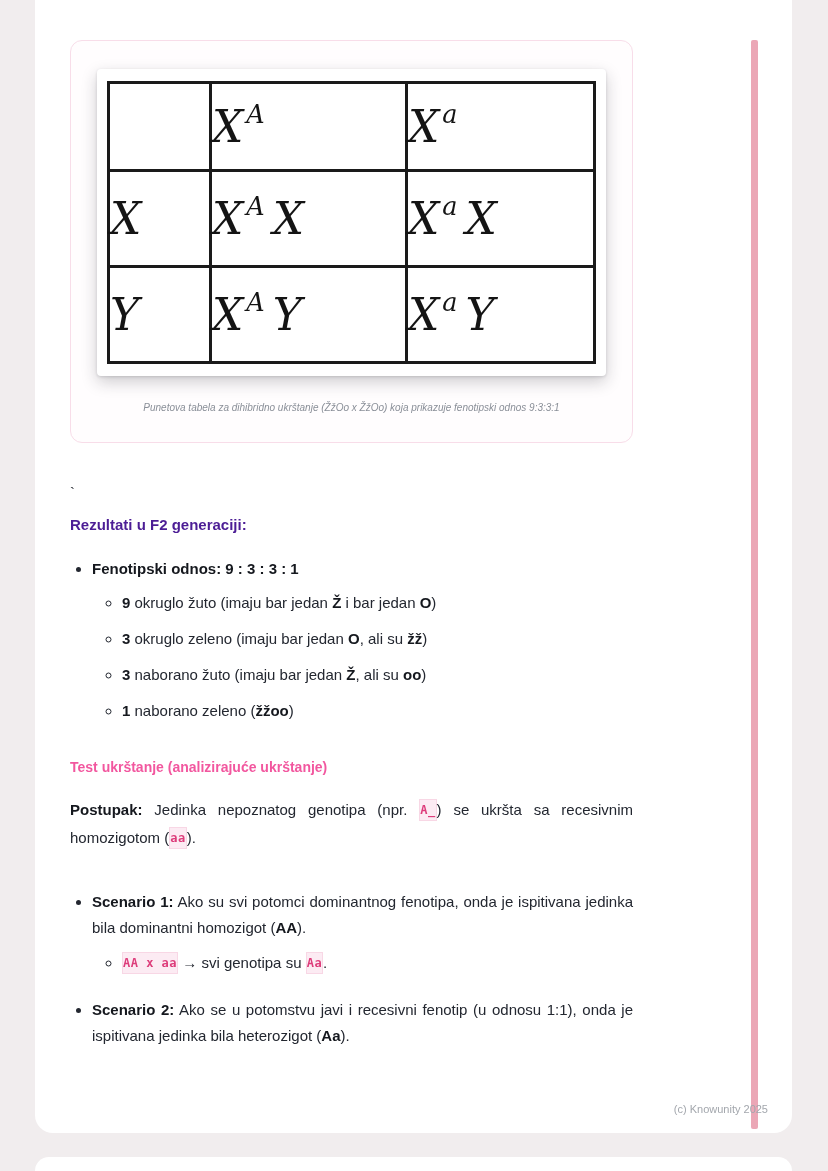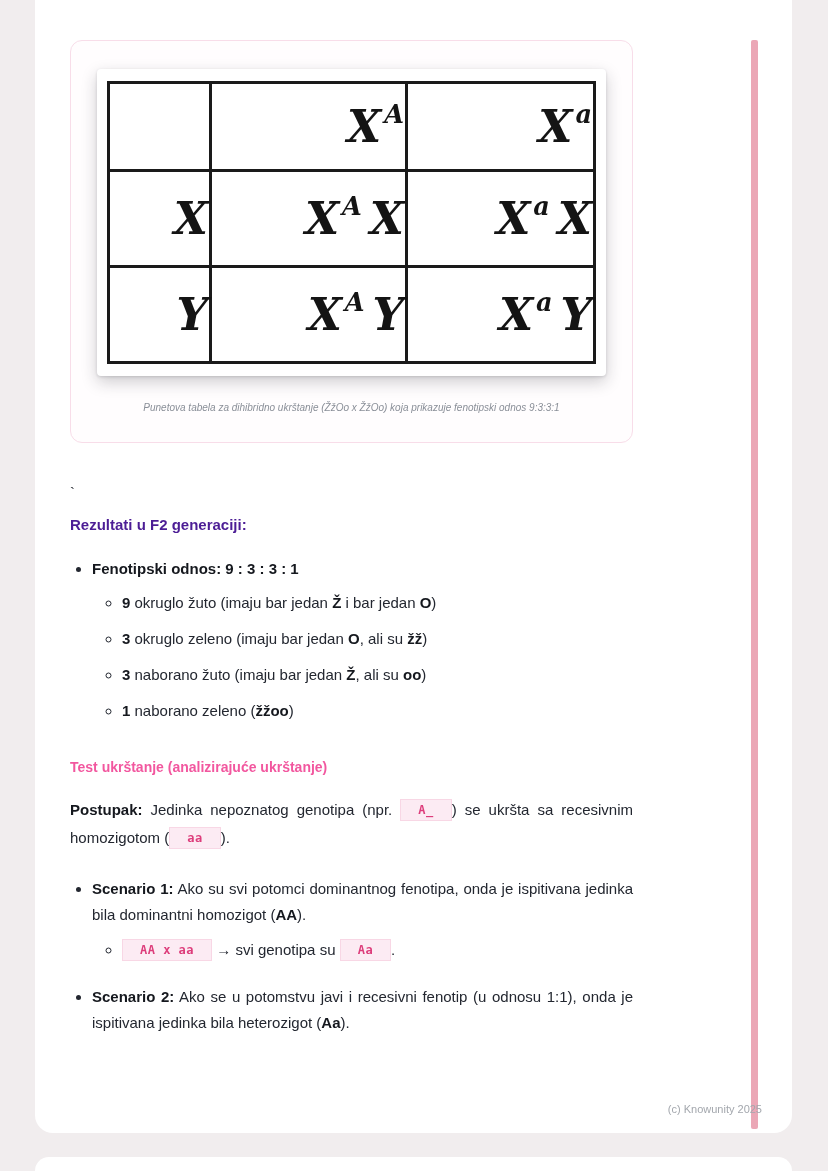--- a/index.html
+++ b/index.html
@@ -39,21 +39,21 @@
     padding:28px 0 26px;
   }
   .table-shot{
     width:fit-content;margin:0 auto;
     background:#ffffff;padding:12px 10px;border-radius:4px;
     box-shadow:0 6px 16px rgba(30,30,40,0.22), 0 1px 3px rgba(30,30,40,0.15);
   }
   table.punnett{border-collapse:collapse;background:#fff;}
   table.punnett td{
     border:3px solid #1a1a1a;
-    text-align:right;vertical-align:middle;font-weight:bold;
+    text-align:left;vertical-align:middle;
   }
   table.punnett tr:first-child td{height:88px;}
   table.punnett tr td{height:96px;}
   td.c-label{width:102px;}
   td.c-wide1{width:196px;}
   td.c-wide2{width:188px;}
   .math{
     font-family:"DejaVu Serif", serif;
     font-style:italic;
     font-size:44px;color:#141414;letter-spacing:1px;
@@ -82,35 +82,35 @@
   ul.l2 > li{margin-bottom:12px;font-size:15px;line-height:24px;text-align:justify;}
   .seg-bold{font-weight:700;color:#15181e;}
   .seg-italic{font-style:italic;}
   code.inline-code{
     font-family:"DejaVu Sans Mono", monospace;
     font-size:12px;font-weight:700;
     color:var(--code-text);
     background:var(--code-bg);
     border:1px solid var(--code-border);
     border-radius:0;
-    padding:3px 17px;
+    padding:3px 0;
     white-space:nowrap;
     letter-spacing:0.5px;
     vertical-align:1px;
   }
   h2.pink{
     margin-top:30px;
     color:var(--accent);
     font-size:14px;font-weight:700;line-height:28px;
   }
   p.para{margin-top:15px;font-size:15px;line-height:27px;text-align:justify;}
-  ul.scenarios{margin-top:24px;}
+  ul.scenarios{margin-top:37px;}
   ul.scenarios > li{margin-bottom:22px;line-height:26px;text-align:justify;}
   .footer{
-    position:absolute;right:30px;bottom:18px;
+    position:absolute;right:24px;bottom:18px;
     font-size:11px;color:#a3a7ad;z-index:3;
   }
   .next-page{
     position:absolute;left:35px;top:1157px;width:757px;height:20px;
     background:#ffffff;border-radius:14px 14px 0 0;
   }
 </style>
 </head>
 <body>
 

